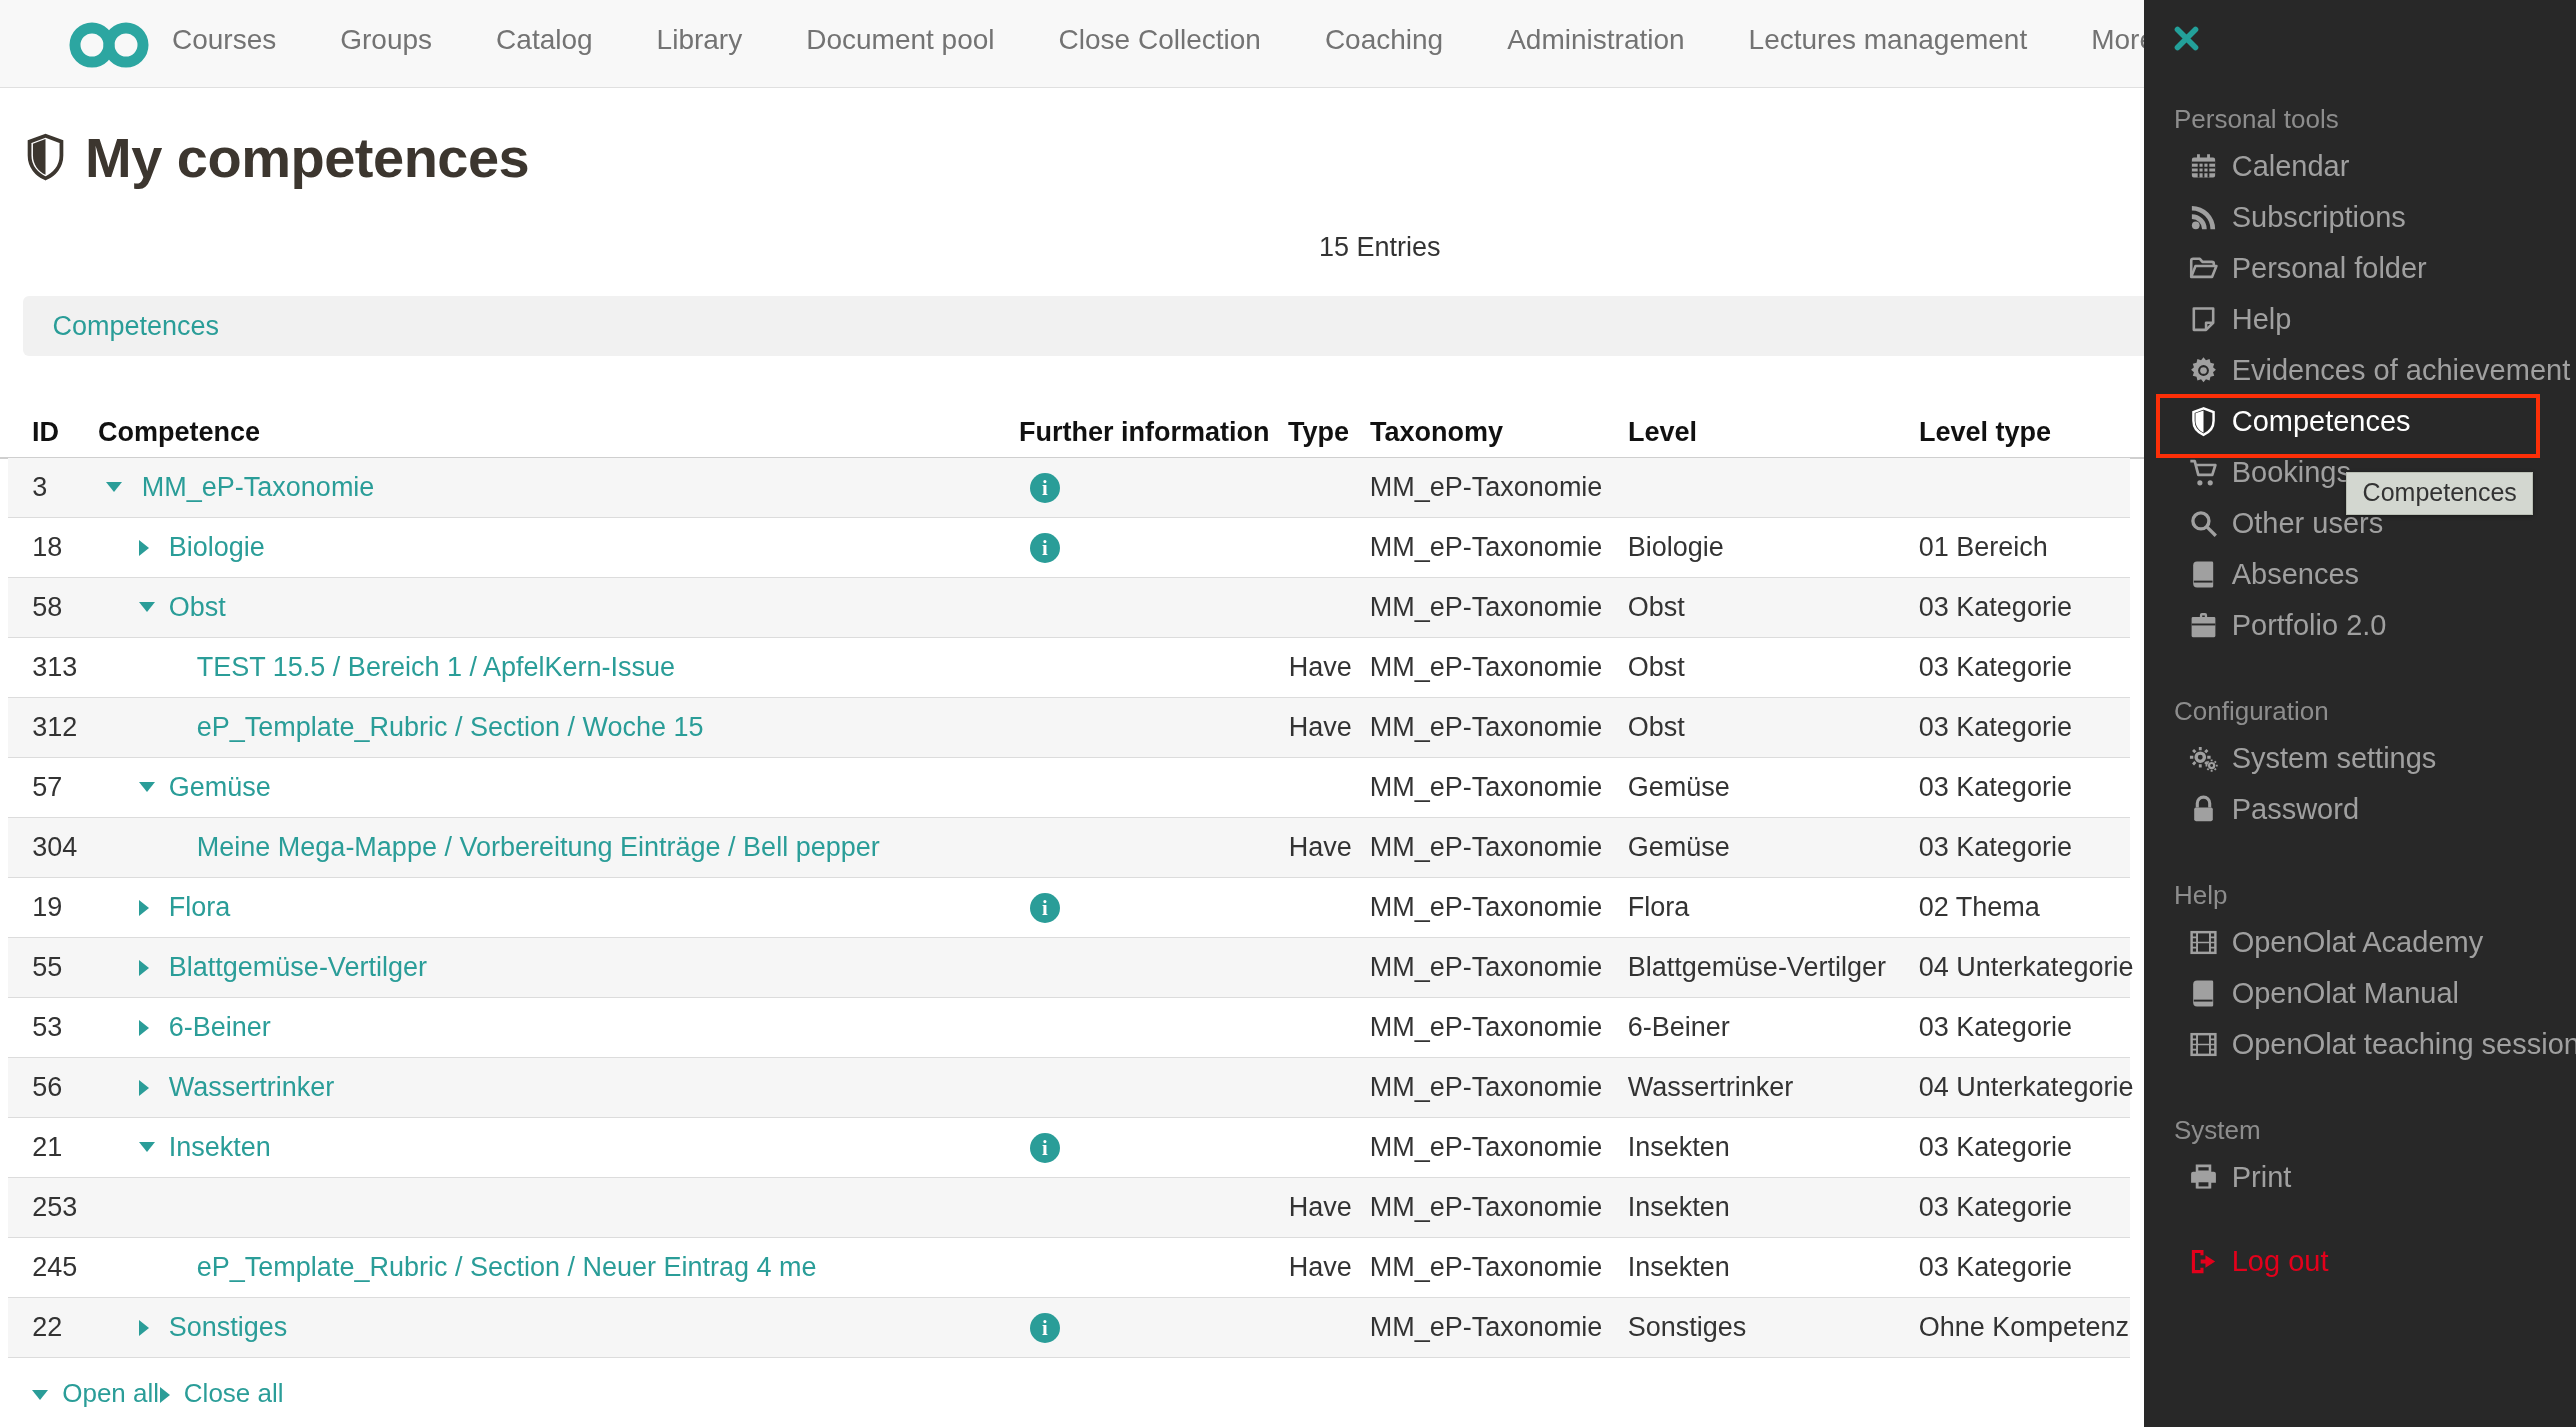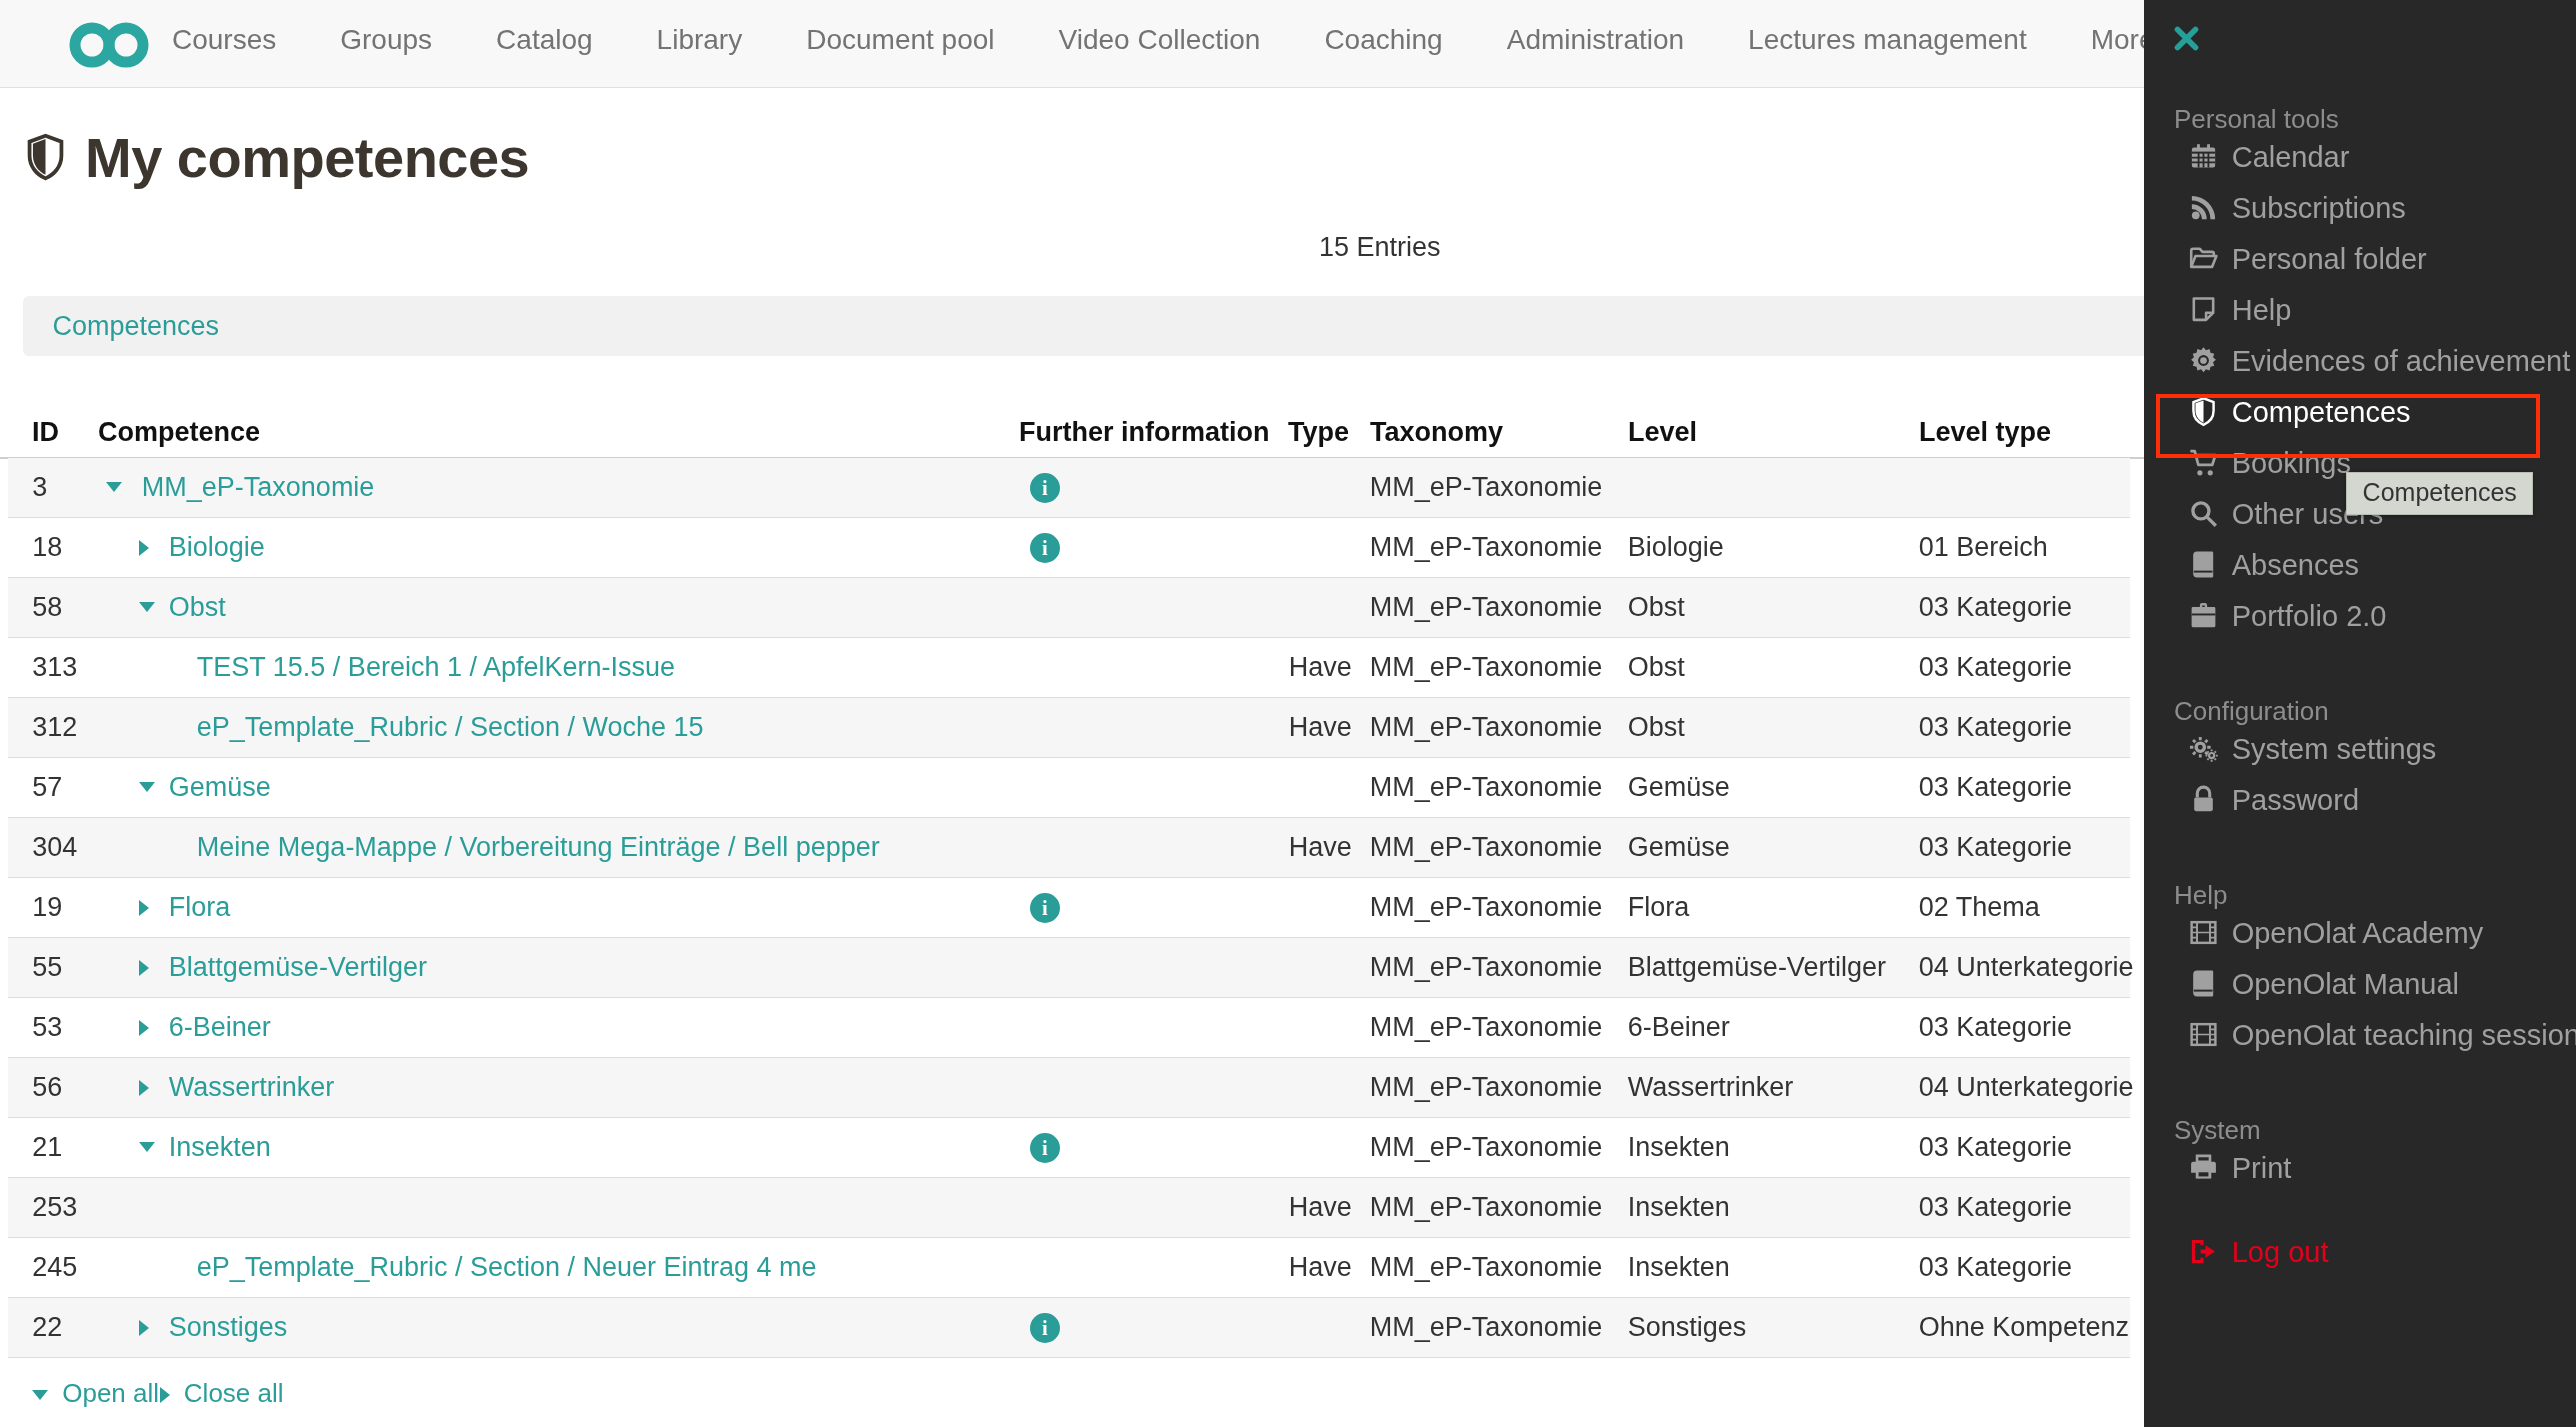--- a/index.html
+++ b/index.html
@@ -45,21 +45,21 @@
   .tfoot .lnk{color:#2a9d98;cursor:pointer;}
   .tfoot .grp{position:absolute;top:0;line-height:49px;white-space:nowrap;}
   .tfoot .g1{left:24.4px}.tfoot .g2{left:152px}
   .tfoot .car{margin-right:6.8px;}
   
   .sidebar{position:absolute;left:2144px;top:0;width:432px;height:1427px;background:#282828;overflow:hidden;}
   .sb-close{position:absolute;left:29px;top:25px;width:27px;height:27px;color:#23a09a;cursor:pointer;}
   .sb-sections{position:absolute;left:0;top:98px;width:432px;}
   .sb-head{height:43px;line-height:43px;padding-left:30px;font-size:26px;color:#8d8d8d;}
   .sb-head.mt{margin-top:39px;}
-  .sb-item{height:51px;display:flex;align-items:flex-start;padding-left:44px;font-size:29px;
+  .sb-item{height:51px;display:flex;align-items:center;padding-left:44px;font-size:29px;
            color:#a0a0a0;cursor:pointer;white-space:nowrap;}
   .sb-item .sb-ic{width:31px;height:31px;margin-right:12.7px;flex:0 0 31px;display:inline-flex;}
   .sb-ic svg{width:100%;height:100%;}
   .sb-item.active{color:#fff;}
   .sb-item.danger{color:#e3001b;}
   .sb-item.gap{margin-top:33px;}
   .annot{position:absolute;left:11.7px;top:394px;width:376px;height:56px;border:4.9px solid #fc2f08;
          box-sizing:content-box;pointer-events:none;}
   .tooltip{position:absolute;left:202px;top:472px;background:#d3d7d0;color:#333;font-size:25px;
            padding:4.9px 15.6px 6.8px;border:1px solid #b9beb4;box-shadow:0 1px 3.9px rgba(0,0,0,.35);
@@ -79,21 +79,21 @@
           </g>
         </svg>
     </span>
     <nav class="navitems">
 
     <span class="navitem">Courses</span>
         <span class="navitem">Groups</span>
         <span class="navitem">Catalog</span>
         <span class="navitem">Library</span>
         <span class="navitem">Document pool</span>
-        <span class="navitem">Video Collection</span>
+        <span class="navitem">Close Collection</span>
         <span class="navitem">Coaching</span>
         <span class="navitem">Administration</span>
         <span class="navitem">Lectures management</span>
         <span class="navitem more">
           <span>More</span>
           <span class="navcaret"></span>
         </span>
       </nav>
   </header>
 

